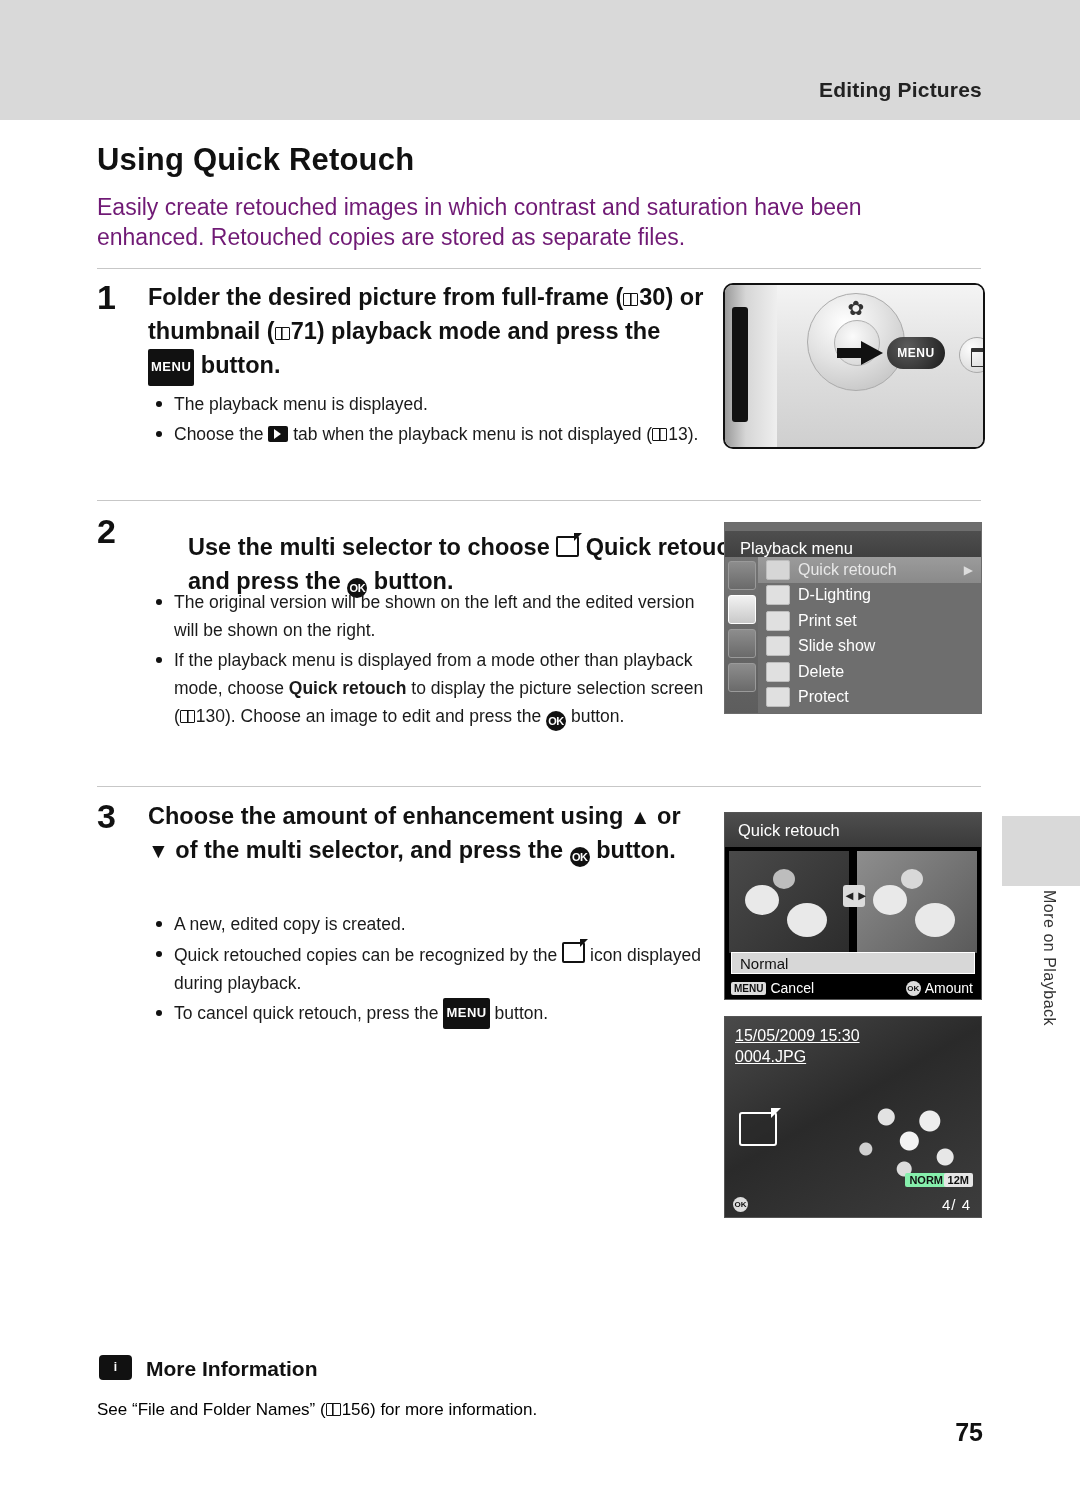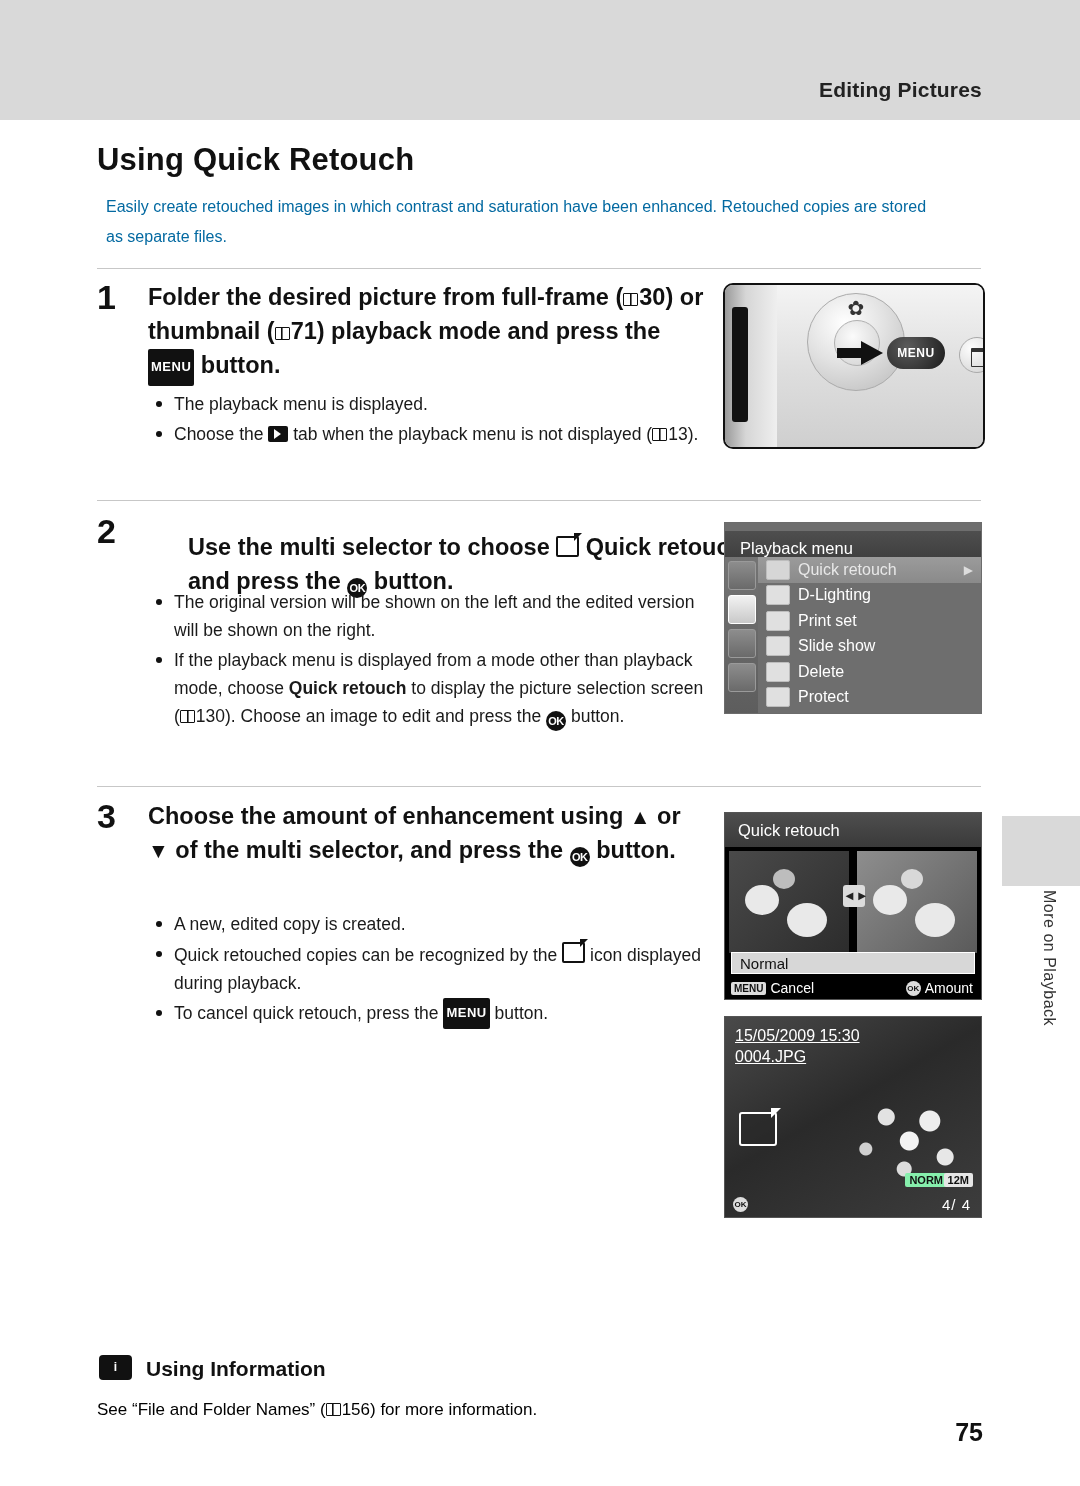--- a/index.html
+++ b/index.html
@@ -21,21 +21,21 @@
     font-size:21px;font-weight:bold;color:#222;
     letter-spacing:.2px;
   }
   .h1{
     position:absolute;left:97px;top:142px;
     font-size:31px;font-weight:bold;color:#111;
     letter-spacing:.2px;
   }
   .intro{
     position:absolute;left:97px;top:192px;width:830px;
-    font-size:16px;line-height:30px;color:#0369a1;margin-left:9px;
+    font-size:23px;line-height:30px;color:#701a75;
   }
   .rule{
     position:absolute;background:#c7c7c7;height:1px;left:97px;width:884px;
   }
   .stepnum{
     position:absolute;font-size:34px;font-weight:bold;color:#111;
   }
   .steptitle{
     position:absolute;font-size:23.5px;font-weight:bold;line-height:34px;color:#111;
   }
@@ -415,19 +415,19 @@
     <div class="ph-bottom">
       <span class="okb">OK</span>
       <span class="ph-frame">4/    4</span>
     </div>
   </div>
 
   <div class="sidetab"></div>
   <div class="sidetab-text">More on Playback</div>
 
   <div class="mi-icon">i</div>
-  <div class="mi-title">Using Information</div>
+  <div class="mi-title">More Information</div>
   <div class="mi-text">
     <span>See “File and Folder Names” (</span><span class="bookref"></span><span>156</span><span>) for more information.</span>
   </div>
 
   <div class="pagenum">75</div>
 </div>
 
 </body></html>

